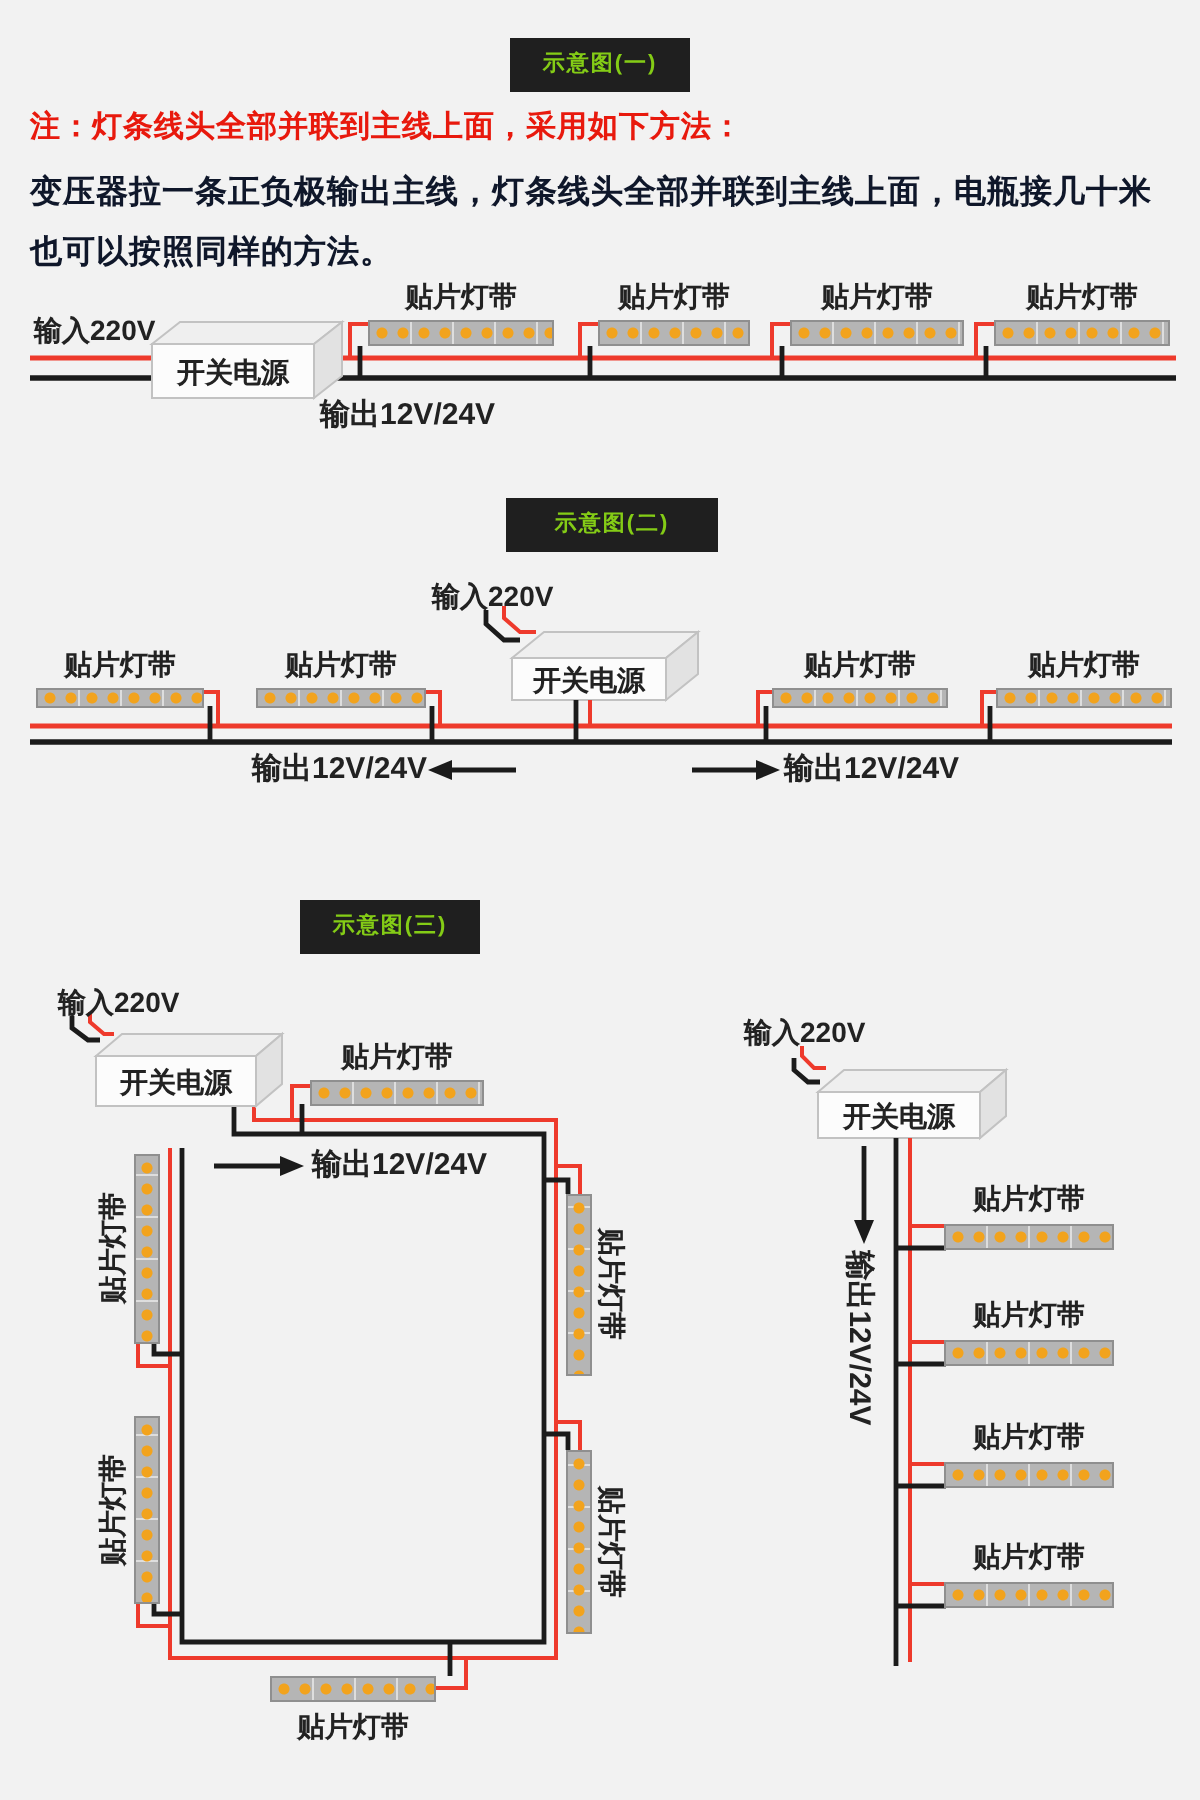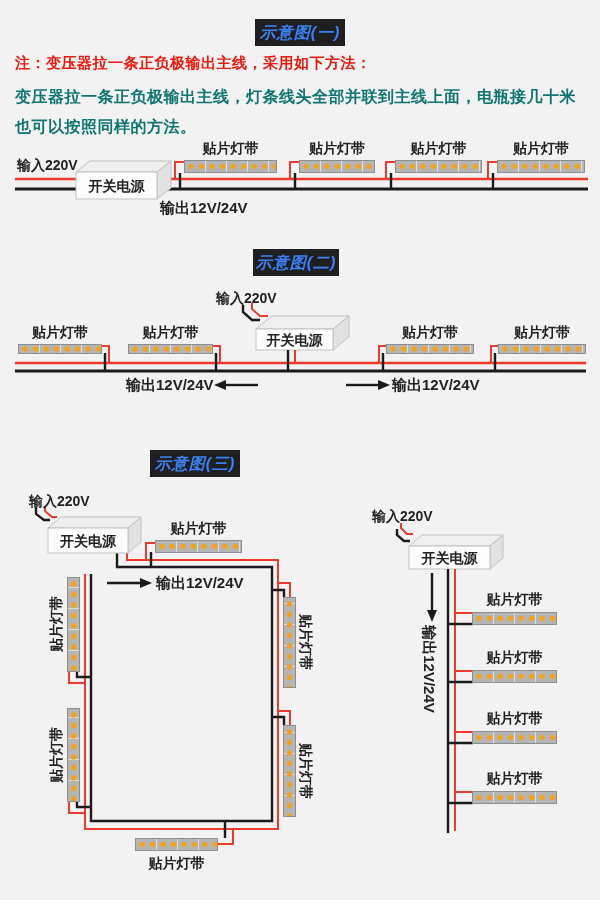--- a/index.html
+++ b/index.html
@@ -11,32 +11,31 @@
   #wires{position:absolute;left:0;top:0;}
   .wr{stroke:#ee3a2c;stroke-width:2.4;fill:none;}
   .wb{stroke:#1b1b1b;stroke-width:2.8;fill:none;}
   .wrt{stroke:#ee3a2c;stroke-width:2;fill:none;}
   .wbt{stroke:#1b1b1b;stroke-width:2.4;fill:none;}
   .ah{fill:#1b1b1b;stroke:none;}
   .box-front{fill:#fcfcfc;stroke:#c2c2c2;stroke-width:1;}
   .box-top{fill:#efefef;stroke:#c2c2c2;stroke-width:1;}
   .box-side{fill:#e2e2e2;stroke:#c2c2c2;stroke-width:1;}
   .dtitle{
-    position:absolute;height:27px;background:#1f1f1f;color:#3b82f6;
-    font-size:16px;font-weight:bold;line-height:27px;text-align:center;
+    position:absolute;height:27px;background:#1f1f1f;color:#84cc16;
+    font-size:11px;font-weight:bold;line-height:27px;text-align:center;
     letter-spacing:1px;
-    font-style:italic;
   }
   .note-head{
     position:absolute;left:15px;top:54px;width:575px;
     color:#e8190d;font-size:15px;font-weight:bold;letter-spacing:0.5px;
   }
   .note-body{
     position:absolute;left:15px;top:82px;width:576px;
-    color:#0f766e;font-size:16px;font-weight:bold;line-height:30px;letter-spacing:0.5px;
+    color:#0f172a;font-size:16px;font-weight:bold;line-height:30px;letter-spacing:0.5px;
   }
   .lbl{
     position:absolute;color:#222222;font-size:14px;font-weight:bold;
     line-height:14px;white-space:nowrap;
   }
   .lbl.c{text-align:center;}
   .rotl{transform:rotate(-90deg);}
   .rotr{transform:rotate(90deg);}
   .strip-h,.strip-v{
     position:absolute;background-color:#b5b5b5;border:1px solid #8f8f8f;
@@ -115,36 +114,36 @@
       <path class="wbt" d="M448,569 V833"></path>
       <path class="wrt" d="M455,569 V831"></path>
       <path class="wbt" d="M432,573 V610"></path>
       <polygon class="ah" points="432,622 427,610 437,610"></polygon>
       <path class="wrt" d="M455,613 H473 M455,671 H473 M455,732 H473 M455,792 H473"></path>
       <path class="wbt" d="M448,624 H473 M448,682 H473 M448,743 H473 M448,803 H473"></path>
     </g>
   </svg>
 
   <div class="dtitle" style="left:255px;top:19px;width:90px;">示意图(一)</div>
-  <div class="note-head">注：变压器拉一条正负极输出主线，采用如下方法：</div>
+  <div class="note-head">注：灯条线头全部并联到主线上面，采用如下方法：</div>
   <div class="note-body">变压器拉一条正负极输出主线，灯条线头全部并联到主线上面，电瓶接几十米也可以按照同样的方法。</div>
 
   <div class="lbl" style="left:17px;top:158px;">输入220V</div>
   <div class="lbl c" style="left:76px;top:179px;width:81px;">开关电源</div>
   <div class="lbl" style="left:160px;top:201px;font-size:15px;">输出12V/24V</div>
   <div class="lbl c" style="left:184px;top:141px;width:93px;">贴片灯带</div>
   <div class="lbl c" style="left:291px;top:141px;width:92px;">贴片灯带</div>
   <div class="lbl c" style="left:395px;top:141px;width:87px;">贴片灯带</div>
   <div class="lbl c" style="left:497px;top:141px;width:88px;">贴片灯带</div>
   <div class="strip-h" style="left:184px;top:160px;width:93px;height:13px;"></div>
   <div class="strip-h" style="left:299px;top:160px;width:76px;height:13px;"></div>
   <div class="strip-h" style="left:395px;top:160px;width:87px;height:13px;"></div>
   <div class="strip-h" style="left:497px;top:160px;width:88px;height:13px;"></div>
 
-  <div class="dtitle" style="left:253px;top:249px;width:86px;">示意图(二)</div>
+  <div class="dtitle" style="left:253px;top:249px;width:106px;">示意图(二)</div>
   <div class="lbl" style="left:216px;top:291px;">输入220V</div>
   <div class="lbl c" style="left:256px;top:333px;width:77px;">开关电源</div>
   <div class="lbl" style="left:126px;top:378px;font-size:15px;">输出12V/24V</div>
   <div class="lbl" style="left:392px;top:378px;font-size:15px;">输出12V/24V</div>
   <div class="lbl c" style="left:18px;top:325px;width:84px;">贴片灯带</div>
   <div class="lbl c" style="left:128px;top:325px;width:85px;">贴片灯带</div>
   <div class="lbl c" style="left:386px;top:325px;width:88px;">贴片灯带</div>
   <div class="lbl c" style="left:498px;top:325px;width:88px;">贴片灯带</div>
   <div class="strip-h" style="left:18px;top:344px;width:84px;height:10px;"></div>
   <div class="strip-h" style="left:128px;top:344px;width:85px;height:10px;"></div>

